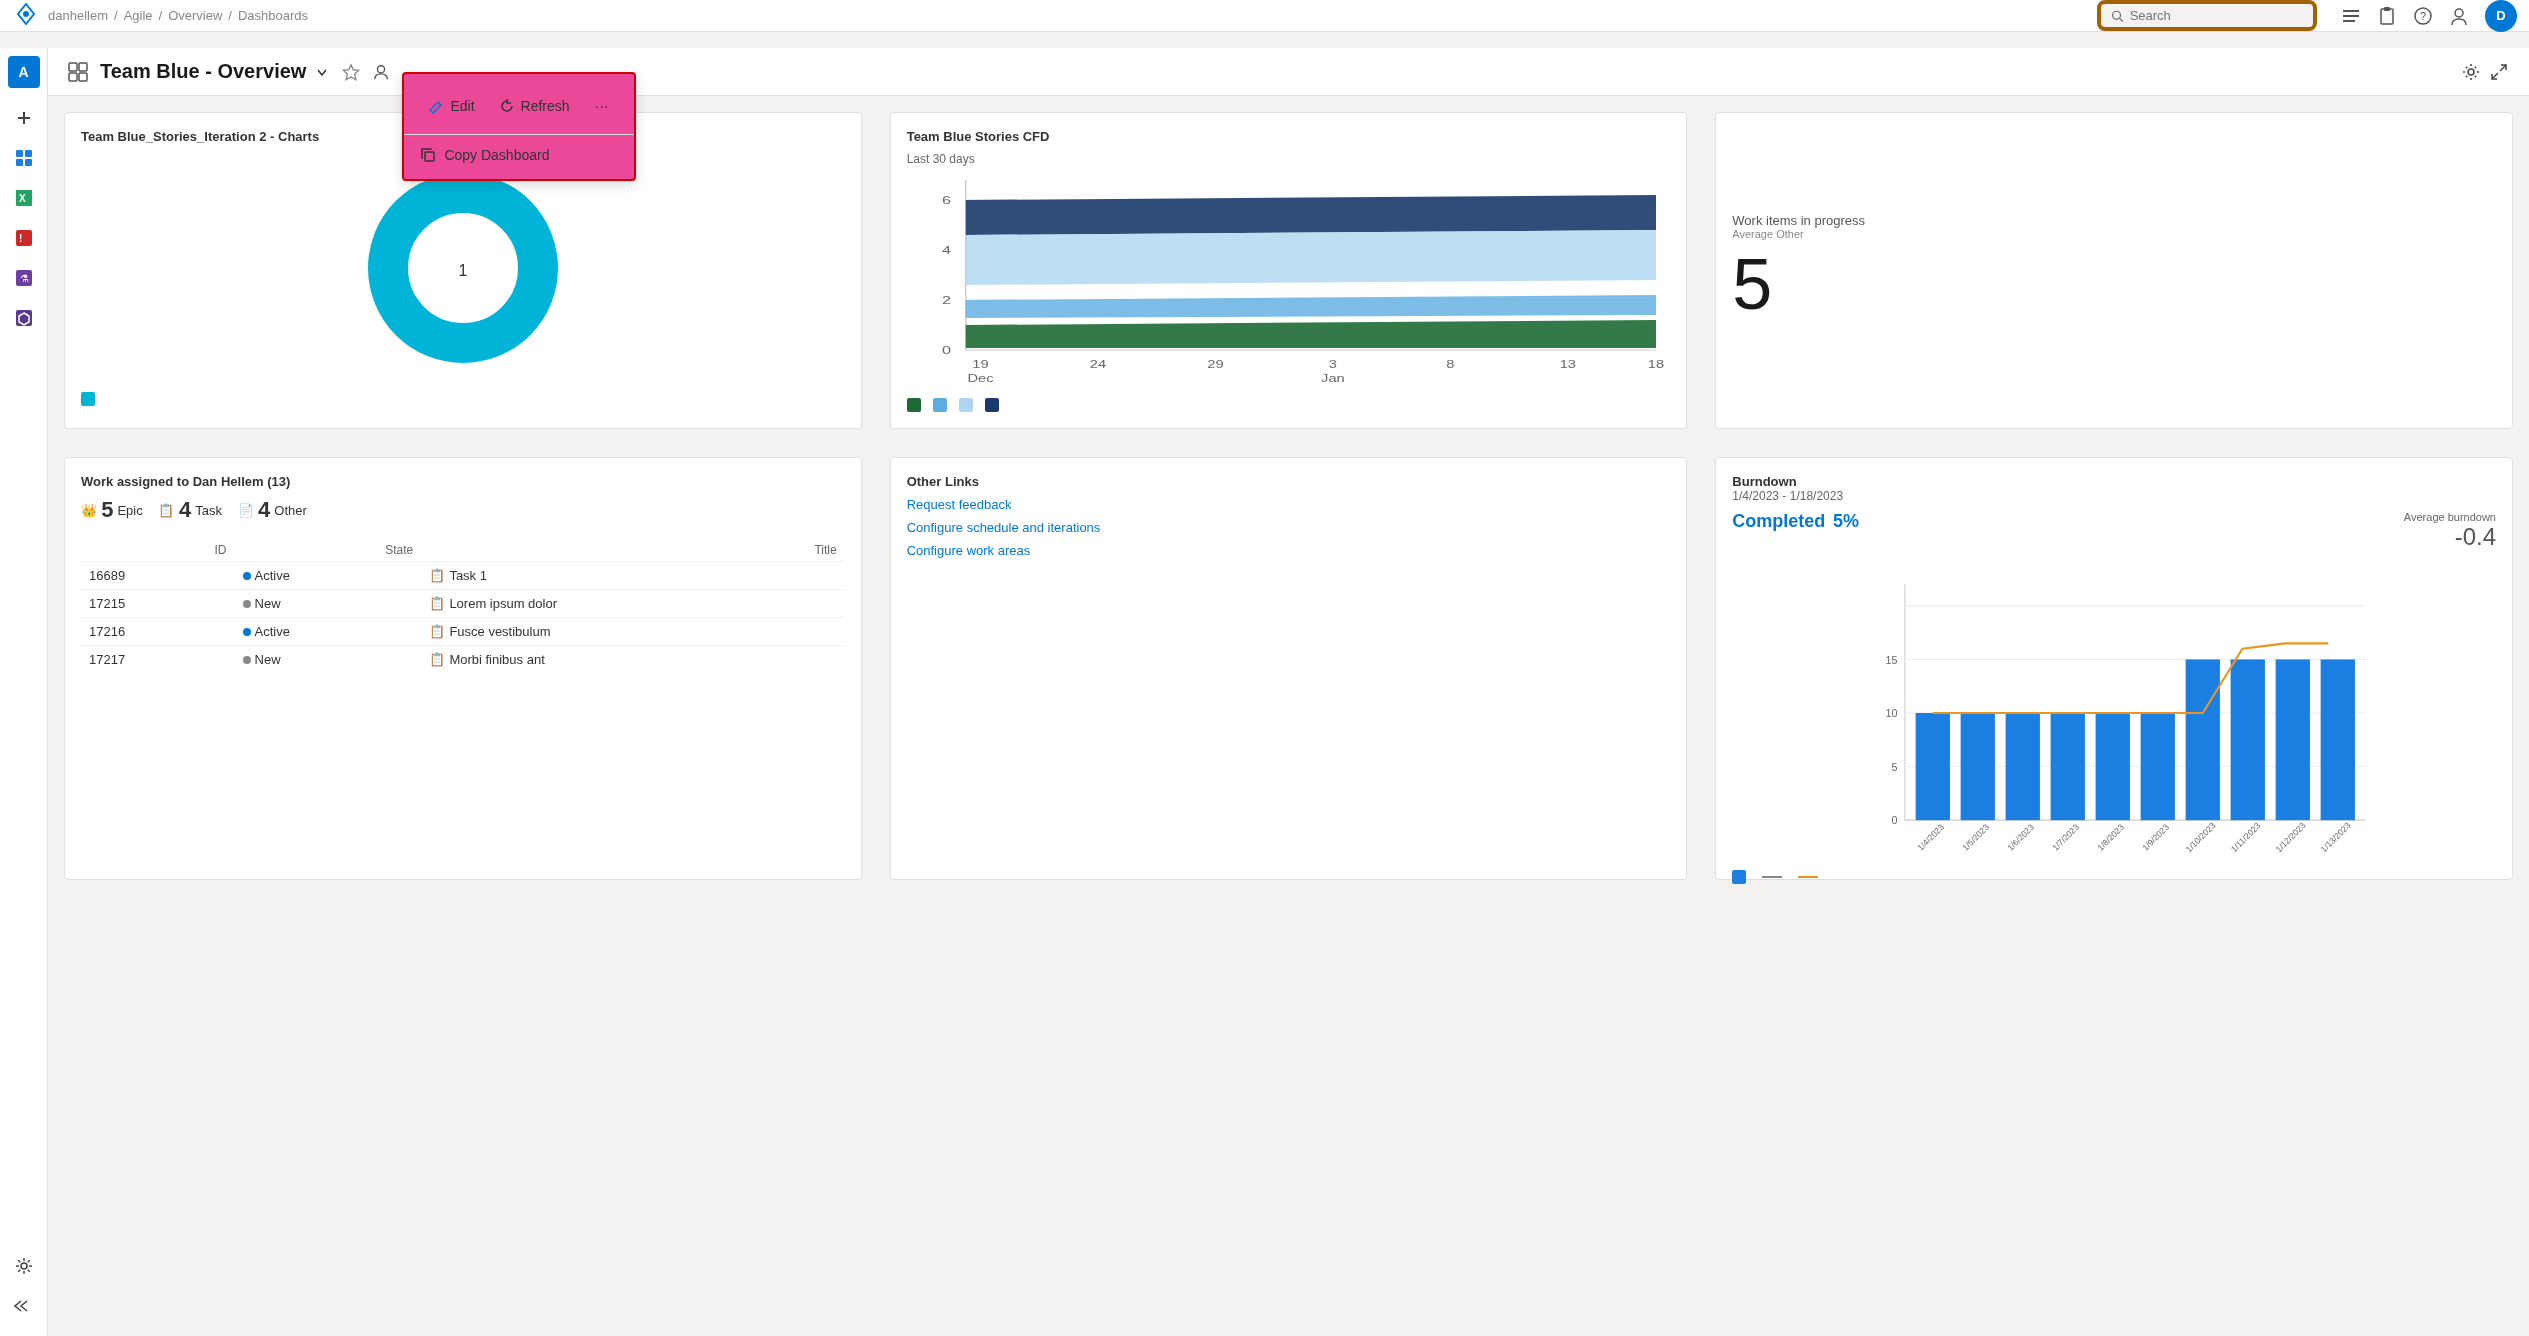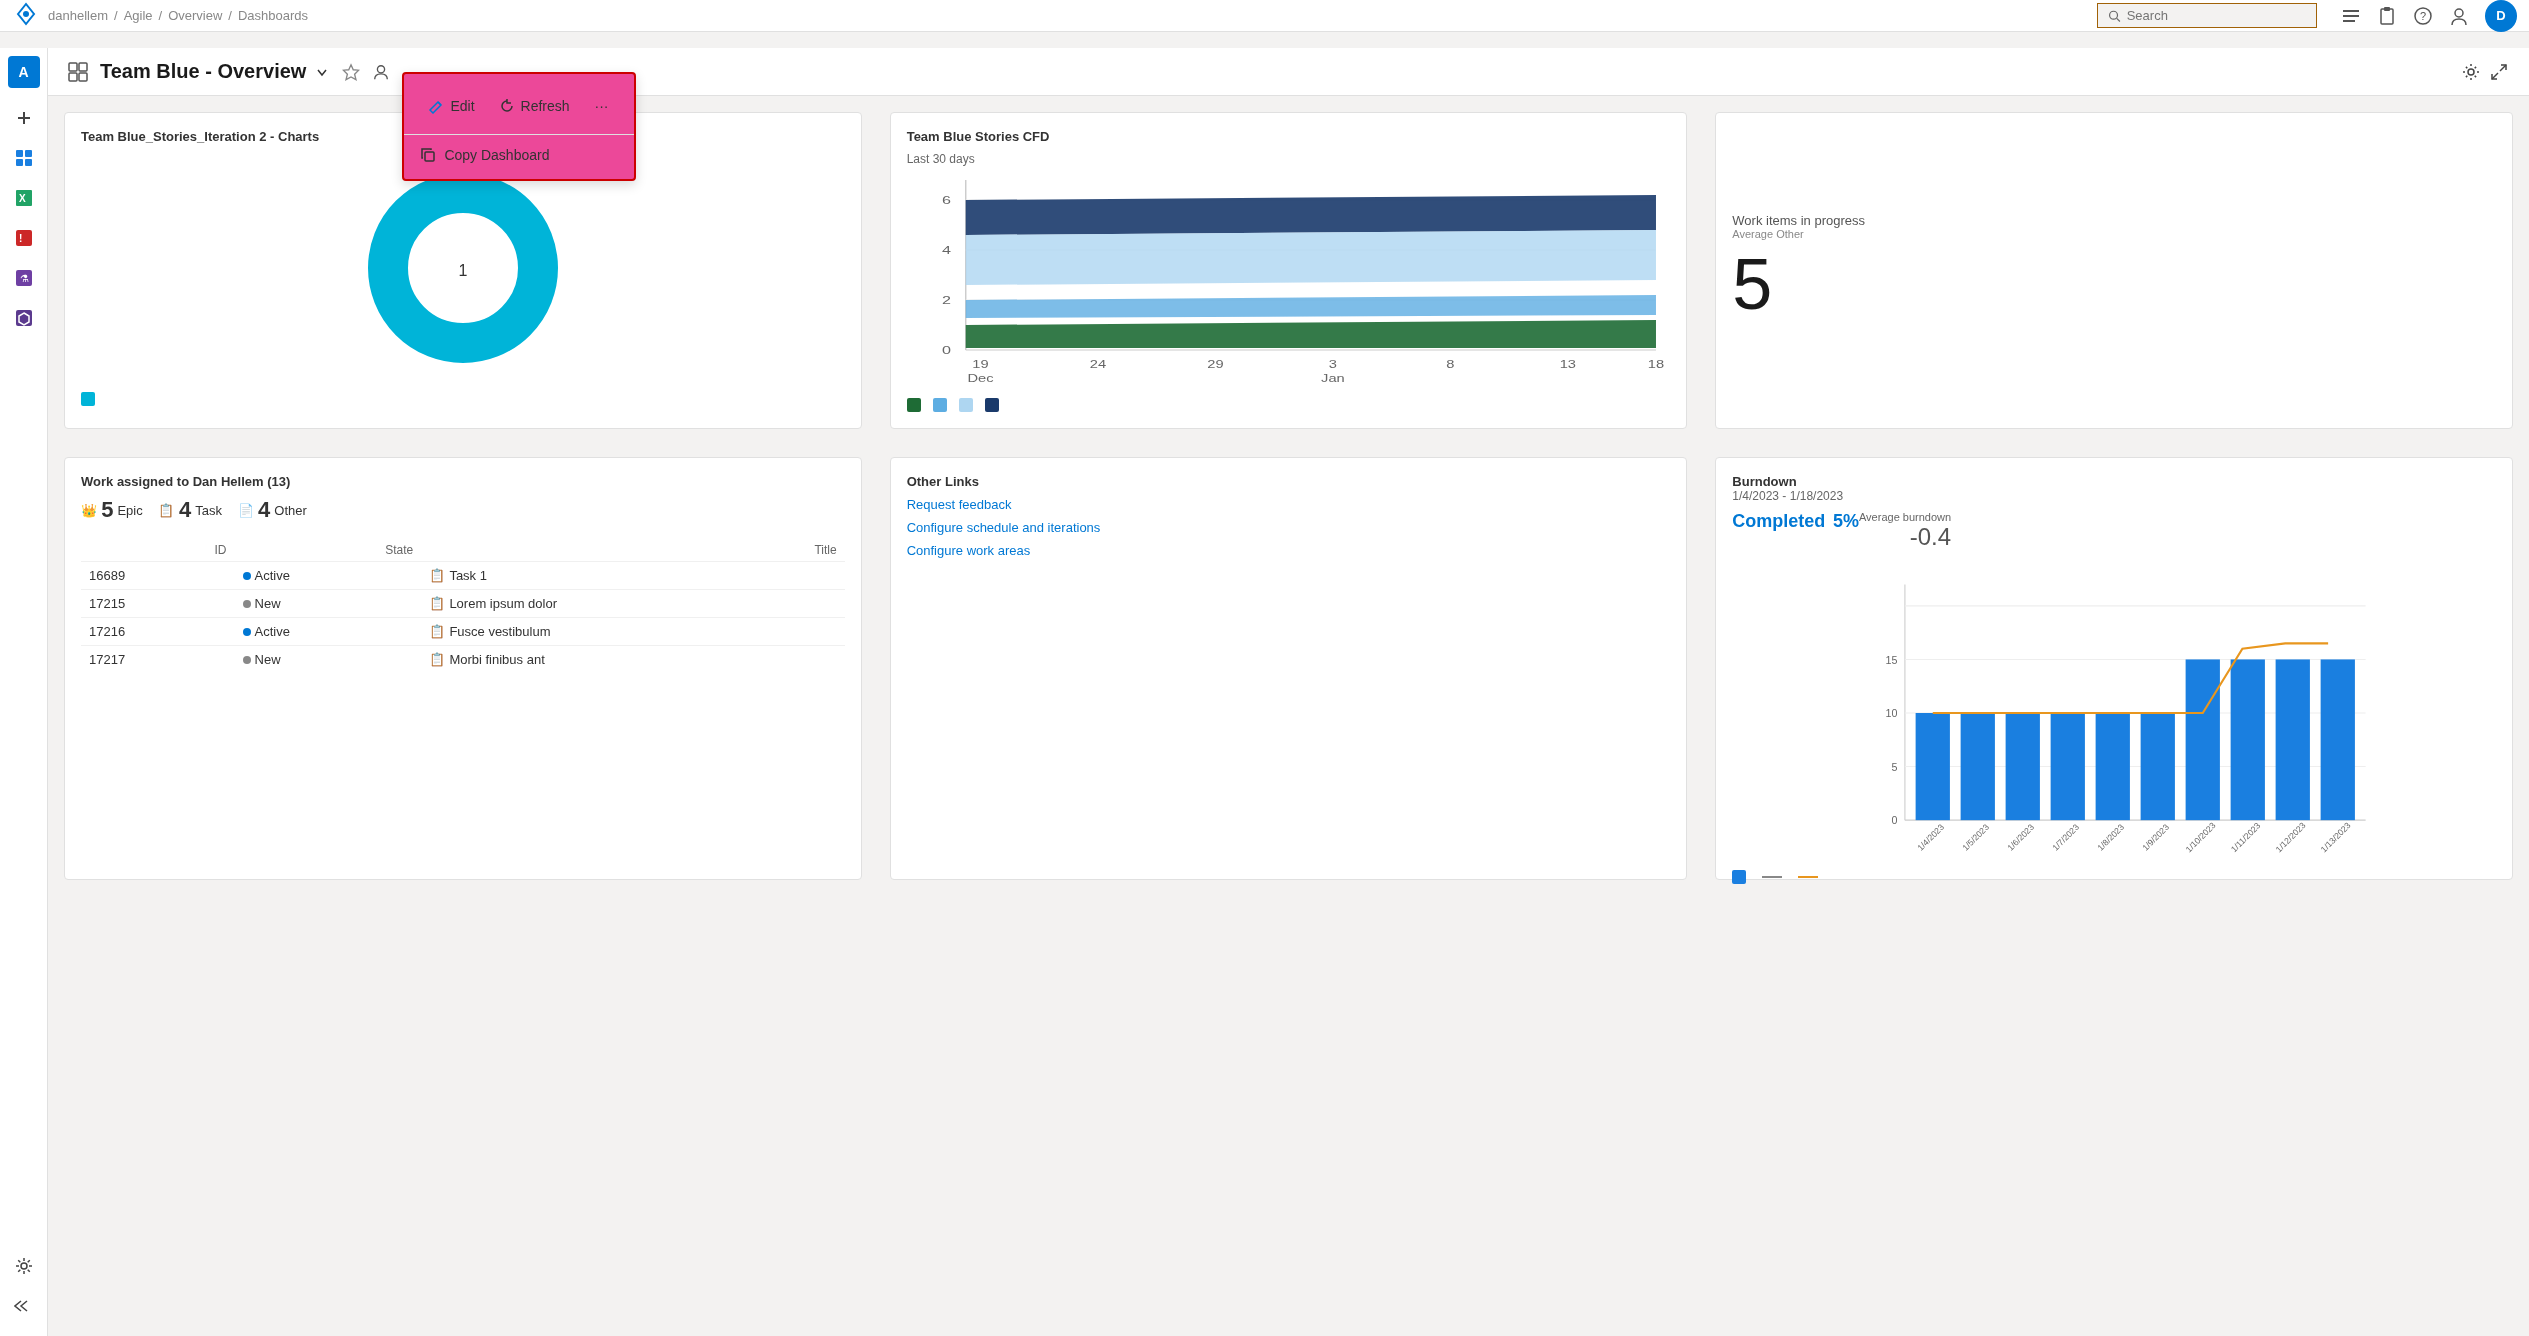--- a/index.html
+++ b/index.html
@@ -18,22 +18,22 @@
       top: 0; left: 0; right: 0;
       z-index: 100;
     }
     .nav-breadcrumb { display: flex; align-items: center; gap: 6px; color: #444; font-size: 13px; }
     .nav-breadcrumb span { color: #888; }
     .nav-search {
       margin-left: auto;
       display: flex;
       align-items: center;
       background: #f3f2f1;
-      border: 1px solid #a16207;
-      border-radius: 0;
+      border: 4px solid #a16207;
+      border-radius: 8px;
       padding: 4px 10px;
       gap: 6px;
       width: 220px;
     }
     .nav-search input { border: none; background: transparent; outline: none; font-size: 13px; width: 100%; }
     .nav-icons { display: flex; align-items: center; gap: 16px; margin-left: 16px; }
     .avatar { width: 32px; height: 32px; border-radius: 50%; background: #0078d4; color: #fff; display: flex; align-items: center; justify-content: center; font-weight: 600; font-size: 13px; }
 
     
     .left-sidebar {
@@ -175,21 +175,21 @@
       justify-content: center;
     }
     .work-items-label { font-size: 13px; color: #555; }
     .work-items-sublabel { font-size: 11px; color: #888; }
     .work-items-count { font-size: 72px; font-weight: 300; color: #1a1a1a; line-height: 1; margin: 8px 0; }
 
     
     .burndown-card { grid-column: 3; grid-row: 1 / 3; }
     .burndown-title { font-size: 13px; font-weight: 600; color: #333; }
     .burndown-dates { font-size: 12px; color: #666; margin-bottom: 8px; }
-    .burndown-stats { display: flex; margin-bottom: 12px; }
+    .burndown-stats { display: flex; justify-content: space-between; margin-bottom: 12px; }
     .burndown-completed { color: #0078d4; font-size: 13px; }
     .burndown-completed span { font-size: 18px; font-weight: 600; }
     .burndown-avg { text-align: right; font-size: 12px; color: #555; }
     .burndown-chart { position: relative; height: 300px; }
 
     
     .work-assigned-card { grid-column: 1; grid-row: 2; }
     .work-summary { display: flex; align-items: center; gap: 16px; margin: 8px 0 16px; }
     .work-type { display: flex; align-items: center; gap: 4px; font-size: 13px; }
     .work-count { font-size: 22px; font-weight: 600; }

